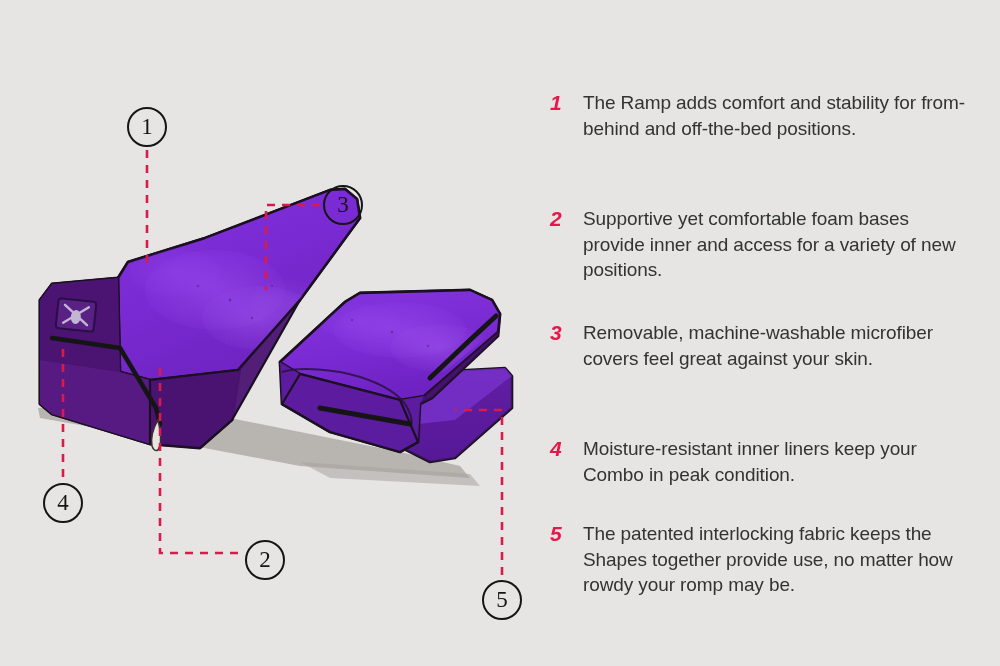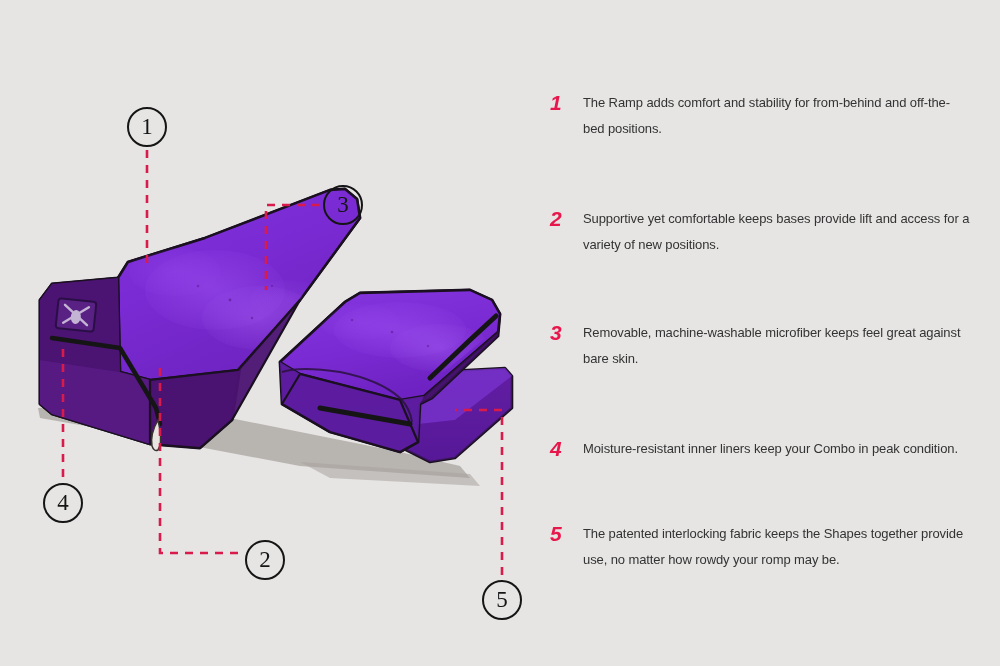--- a/index.html
+++ b/index.html
@@ -40,21 +40,21 @@
     display:flex;align-items:flex-start;
   }
   .feature .num{
     flex:0 0 33px;
     font-size:21px;font-weight:bold;font-style:italic;
     color:#e8174b;line-height:26px;
     font-family:"Liberation Sans",sans-serif;
   }
   .feature .body{
     flex:1 1 auto;
-    font-size:13px;line-height:25.5px;color:#333333;
+    font-size:19px;line-height:25.5px;color:#333333;
     letter-spacing:-0.1px;
   }
   .f1{top:90px;}
   .f2{top:206px;}
   .f3{top:320px;}
   .f4{top:436px;}
   .f5{top:521px;}
 </style>
 </head>
 <body>
@@ -217,26 +217,26 @@
 
   <div id="features">
 
     <div class="feature f1">
       <div class="num">1</div>
       <div class="body">The Ramp adds comfort and stability for from-behind and off-the-bed positions.</div>
     </div>
 
     <div class="feature f2">
       <div class="num">2</div>
-      <div class="body">Supportive yet comfortable keeps bases provide lift and access for a variety of new positions.</div>
+      <div class="body">Supportive yet comfortable foam bases provide inner and access for a variety of new positions.</div>
     </div>
 
     <div class="feature f3">
       <div class="num">3</div>
-      <div class="body">Removable, machine-washable microfiber keeps feel great against bare skin.</div>
+      <div class="body">Removable, machine-washable microfiber covers feel great against your skin.</div>
     </div>
 
     <div class="feature f4">
       <div class="num">4</div>
       <div class="body">Moisture-resistant inner liners keep your Combo in peak condition.</div>
     </div>
 
     <div class="feature f5">
       <div class="num">5</div>
       <div class="body">The patented interlocking fabric keeps the Shapes together provide use, no matter how rowdy your romp may be.</div>

